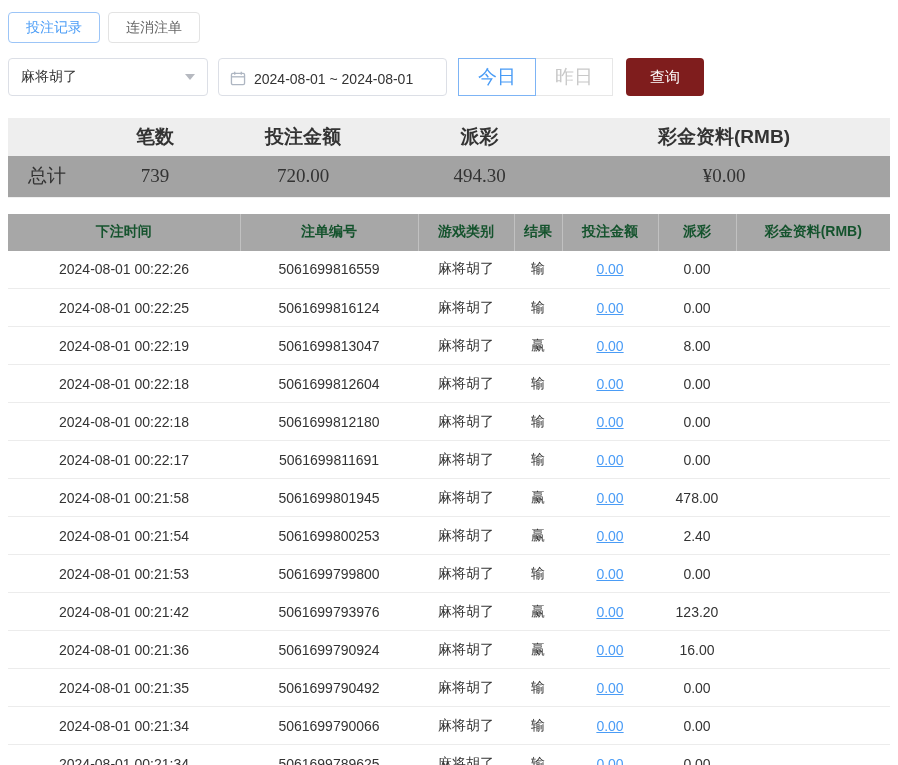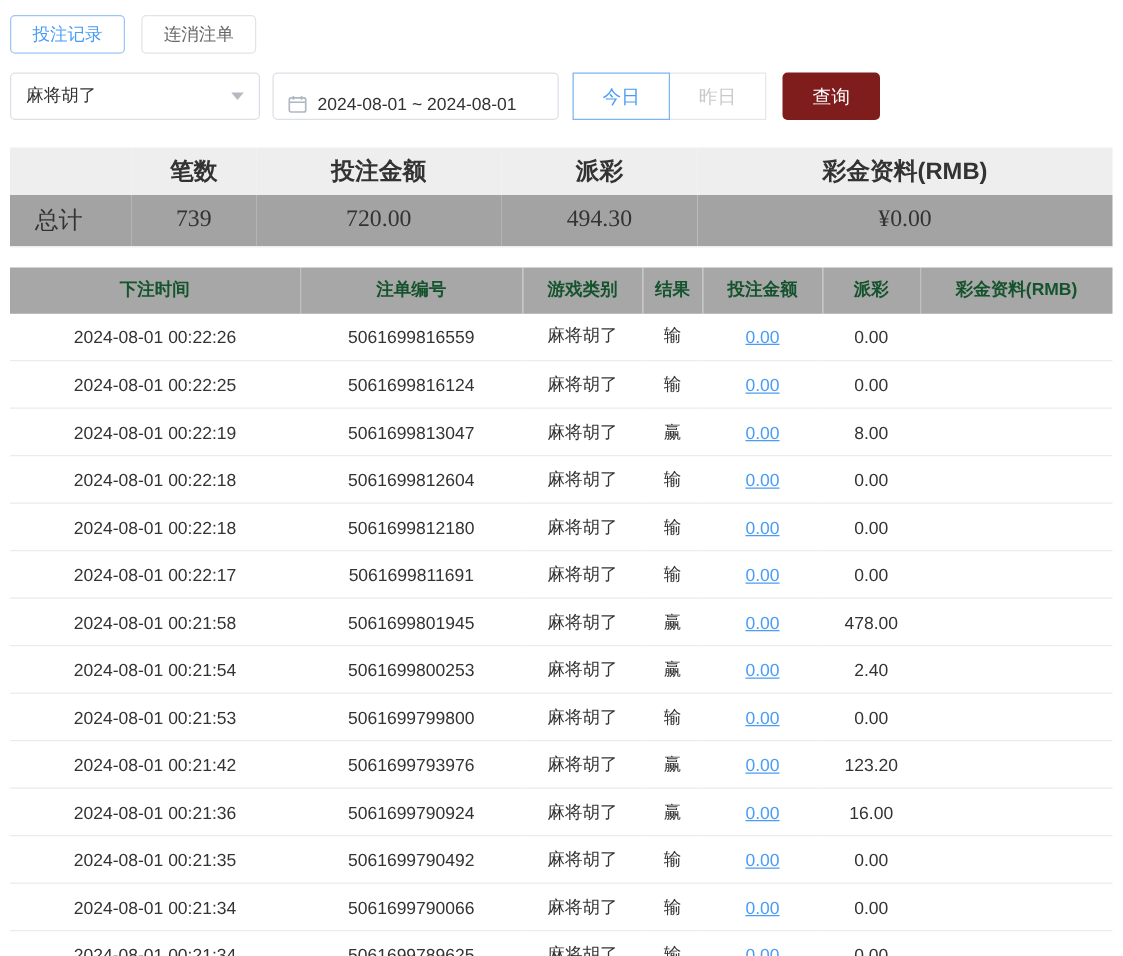--- a/index.html
+++ b/index.html
@@ -2,44 +2,44 @@
 <html><head>
 <meta charset="utf-8">
 <style>
   * { margin: 0; padding: 0; box-sizing: border-box; }
   html, body { width: 898px; height: 765px; overflow: hidden; background: #fff;
     font-family: "Liberation Sans", "DejaVu Sans", sans-serif; color: #333; }
 
   .page { padding: 12px 8px 0 8px; }
 
   
-  .tabs { display: flex; gap: 13px; margin-bottom: 15px; }
+  .tabs { display: flex; gap: 8px; margin-bottom: 15px; }
   .tab { height: 31px; padding: 0 17px; font-size: 14px; background: #fff;
     border: 1px solid #e3e3e3; border-radius: 4px; color: #666; cursor: pointer;
     display: inline-flex; align-items: center; }
   .tab.active { color: #4a9cf6; border-color: #9cc5f7; }
 
   
   .filters { display: flex; align-items: center; margin-bottom: 22px; }
   .select {
     width: 200px; height: 38px; border: 1px solid #dcdfe6; border-radius: 4px;
     display: flex; align-items: center; justify-content: space-between;
     padding: 0 12px; font-size: 14px; color: #333; cursor: pointer; background: #fff;
   }
   .select .caret { width: 0; height: 0; border-left: 5px solid transparent;
     border-right: 5px solid transparent; border-top: 6px solid #b6b9c0; }
   .date-input {
     margin-left: 10px; width: 229px; height: 38px; border: 1px solid #dcdfe6;
-    border-radius: 4px; display: flex; align-items: flex-end; gap: 8px;
-    padding: 4px 11px; font-size: 14px; color: #333; background: #fff; cursor: pointer;
+    border-radius: 4px; display: flex; align-items: flex-start; gap: 8px;
+    padding: 12px 11px; font-size: 14px; color: #333; background: #fff; cursor: pointer;
   }
   .btn-group { display: flex; margin-left: 11px; }
   .btn-group .qbtn {
     width: 78px; height: 38px; background: #fff; border: 1px solid #e7e7e7;
-    font-size: 15px; color: #c9c9c9; cursor: pointer; margin-left: -1px;
+    font-size: 19px; color: #c9c9c9; cursor: pointer; margin-left: -1px;
   }
   .btn-group .qbtn:first-child { margin-left: 0; }
   .btn-group .qbtn.active { color: #4a9cf6; border-color: #7db4f5; position: relative; z-index: 2; }
   .search-btn {
     margin-left: 13px; width: 78px; height: 38px; border: none; border-radius: 4px;
     background: #7f1d1d; color: #fff; font-size: 15px; cursor: pointer;
   }
 
   
   table { border-collapse: collapse; width: 100%; table-layout: fixed; }

